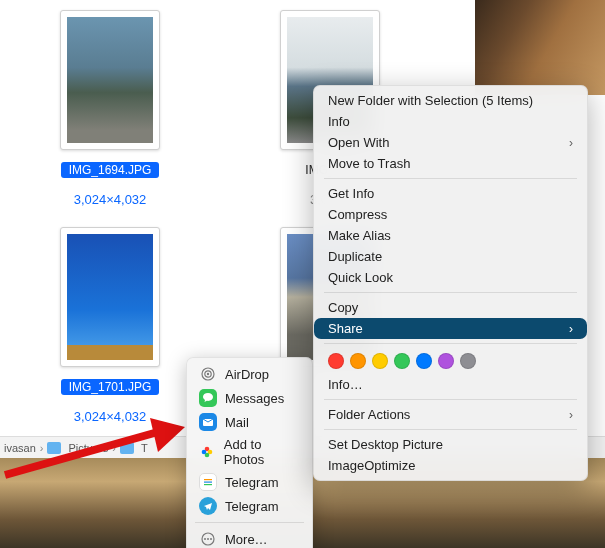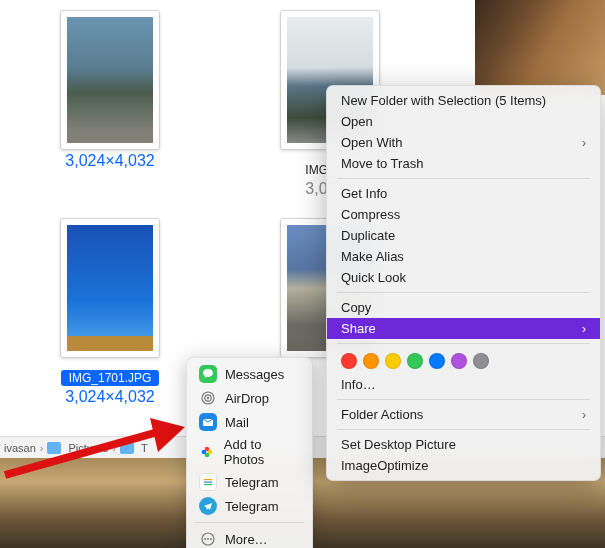--- a/index.html
+++ b/index.html
@@ -30,21 +30,21 @@
   .photo {
     width: 100%; height: 100%;
   }
   .mountain { background: linear-gradient(180deg,#6b95b0 0%,#5a7d92 40%,#4a5d4f 60%,#808078 90%); }
   .sky     { background: linear-gradient(180deg,#1951b5 0%,#1a72d8 60%,#4aa0ea 95%); position:relative;}
   .sky::after{content:"";position:absolute;bottom:0;left:0;right:0;height:12%;background:#b88a3a;}
   .cloudy  { background: linear-gradient(180deg,#e8ecee 0%,#d5dde0 40%,#5a7487 55%,#3d4d3c 80%,#888 100%); }
   .peaks   { background: linear-gradient(180deg,#6a8ec4 0%,#5776a2 35%,#b5b09e 50%,#6b6a62 80%); }
   .fname { margin-top:12px; padding: 1px 8px; border-radius:3px; font-size:12px;}
   .fname.sel { background:#0a66ff; color:#fff; }
-  .dims { font-size:16px; color:#888; margin-top:2px;}
+  .dims { font-size:13px; color:#888; margin-top:14px;}
   .dims.sel { color:#0a66ff; }
 
   
   .breadcrumb {
     position:absolute; bottom:90px; left:0; right:0;
     height:22px; background:#f3f3f3; border-top:1px solid #ddd;
     display:flex; align-items:center; font-size:11px; color:#555;
     padding-left:4px; gap:4px;
   }
   .bc-sep{color:#888;}
@@ -78,52 +78,53 @@
   }
   .submenu .mi{
     display:flex; align-items:center; gap:8px;
     padding:3px 12px; font-size:13px;
   }
   .submenu .ico{width:18px;height:18px;border-radius:4px;display:flex;align-items:center;justify-content:center;}
   .submenu hr{border:none;border-top:1px solid rgba(0,0,0,0.1);margin:4px 8px;}
 
   
   .menu{
-    position:absolute; left:326px; top:85px;
+    position:absolute; left:313px; top:85px;
     width:275px;
     background: rgba(240,240,240,0.96);
     border:1px solid rgba(0,0,0,0.08);
     border-radius:7px;
     box-shadow:0 8px 30px rgba(0,0,0,0.3);
     padding:4px 0;
     backdrop-filter: blur(10px);
   }
   .menu .mi{
     display:flex; align-items:center; justify-content:space-between;
     padding:3px 14px; font-size:13px;
     cursor:default;
   }
-  .menu .mi.active{ background:#6d28d9; color:#fff; }
+  .menu .mi.active{ background:#0c4a6e; color:#fff;border-radius:7px; }
   .menu hr{border:none;border-top:1px solid rgba(0,0,0,0.1);margin:4px 10px;}
   .chev{font-size:12px;opacity:.7;}
   .mi.active .chev{opacity:1;}
   .tag-row{display:flex;gap:6px;padding:5px 14px;}
   .tag{width:16px;height:16px;border-radius:50%;border:1px solid rgba(0,0,0,0.12);}
 </style>
 </head>
 <body>
 
 <div class="wall-right"></div>
 <div class="wall-bottom"></div>
 
 <div class="grid">
   <div class="thumb">
     <div class="frame">
         <div class="photo mountain"></div>
       </div>
+    <div class="fname sel">IMG_1694.JPG</div>
     <div class="dims sel">3,024×4,032</div>
   </div>
   <div class="thumb">
     <div class="frame">
         <div class="photo cloudy"></div>
       </div>
     <div class="fname">IMG_169</div>
     <div class="dims">3,024×</div>
   </div>
   <div class="thumb">
@@ -152,36 +153,36 @@
   <span>T</span>
 </div>
 
 <svg class="arrow" viewBox="0 0 190 80">
   <path d="M 5 75 L 165 30" stroke="#d11" stroke-width="8" fill="none"></path>
   <path d="M 150 18 L 185 27 L 158 52 Z" fill="#d11"></path>
 </svg>
 
 <div class="submenu">
   <div class="mi">
-    <span class="ico" style="background:#34c759;border-radius:5px;">
-      <svg width="12" height="12" viewBox="0 0 12 12">
-          <path fill="#fff" d="M6 1C3 1 1 2.7 1 4.8c0 1.3.8 2.4 2 3.1L2.5 10l2.3-1.2c.4.1.8.1 1.2.1 3 0 5-1.7 5-3.8S9 1 6 1z"></path>
-        </svg>
-    </span>
-    <span>Messages</span>
-  </div>
-  <div class="mi">
     <span class="ico">
       <svg width="16" height="16" viewBox="0 0 16 16">
           <circle cx="8" cy="8" r="6" fill="none" stroke="#7a7a7a" stroke-width="1.2"></circle>
           <circle cx="8" cy="8" r="3.2" fill="none" stroke="#7a7a7a" stroke-width="1.2"></circle>
           <circle cx="8" cy="8" r="1.2" fill="#7a7a7a"></circle>
         </svg>
     </span>
     <span>AirDrop</span>
+  </div>
+  <div class="mi">
+    <span class="ico" style="background:#34c759;border-radius:5px;">
+      <svg width="12" height="12" viewBox="0 0 12 12">
+          <path fill="#fff" d="M6 1C3 1 1 2.7 1 4.8c0 1.3.8 2.4 2 3.1L2.5 10l2.3-1.2c.4.1.8.1 1.2.1 3 0 5-1.7 5-3.8S9 1 6 1z"></path>
+        </svg>
+    </span>
+    <span>Messages</span>
   </div>
   <div class="mi">
     <span class="ico" style="background:#1b88e6;border-radius:5px;">
       <svg width="12" height="12" viewBox="0 0 12 12">
           <rect x="1" y="3" width="10" height="7" rx="1" fill="#fff"></rect>
           <path d="M1 3l5 3 5-3" fill="none" stroke="#1b88e6" stroke-width="1"></path>
         </svg>
     </span>
     <span>Mail</span>
   </div>
@@ -226,41 +227,41 @@
     </span>
     <span>More…</span>
   </div>
 </div>
 
 <div class="menu">
   <div class="mi">
       <span>New Folder with Selection (5 Items)</span>
     </div>
   <div class="mi">
-      <span>Open</span>
+      <span>Info</span>
     </div>
   <div class="mi">
       <span>Open With</span>
       <span class="chev">›</span>
     </div>
   <div class="mi">
       <span>Move to Trash</span>
     </div>
   <hr>
   <div class="mi">
       <span>Get Info</span>
     </div>
   <div class="mi">
       <span>Compress</span>
     </div>
   <div class="mi">
+      <span>Make Alias</span>
+    </div>
+  <div class="mi">
       <span>Duplicate</span>
-    </div>
-  <div class="mi">
-      <span>Make Alias</span>
     </div>
   <div class="mi">
       <span>Quick Look</span>
     </div>
   <hr>
   <div class="mi">
       <span>Copy</span>
     </div>
   <div class="mi active">
       <span>Share</span>

